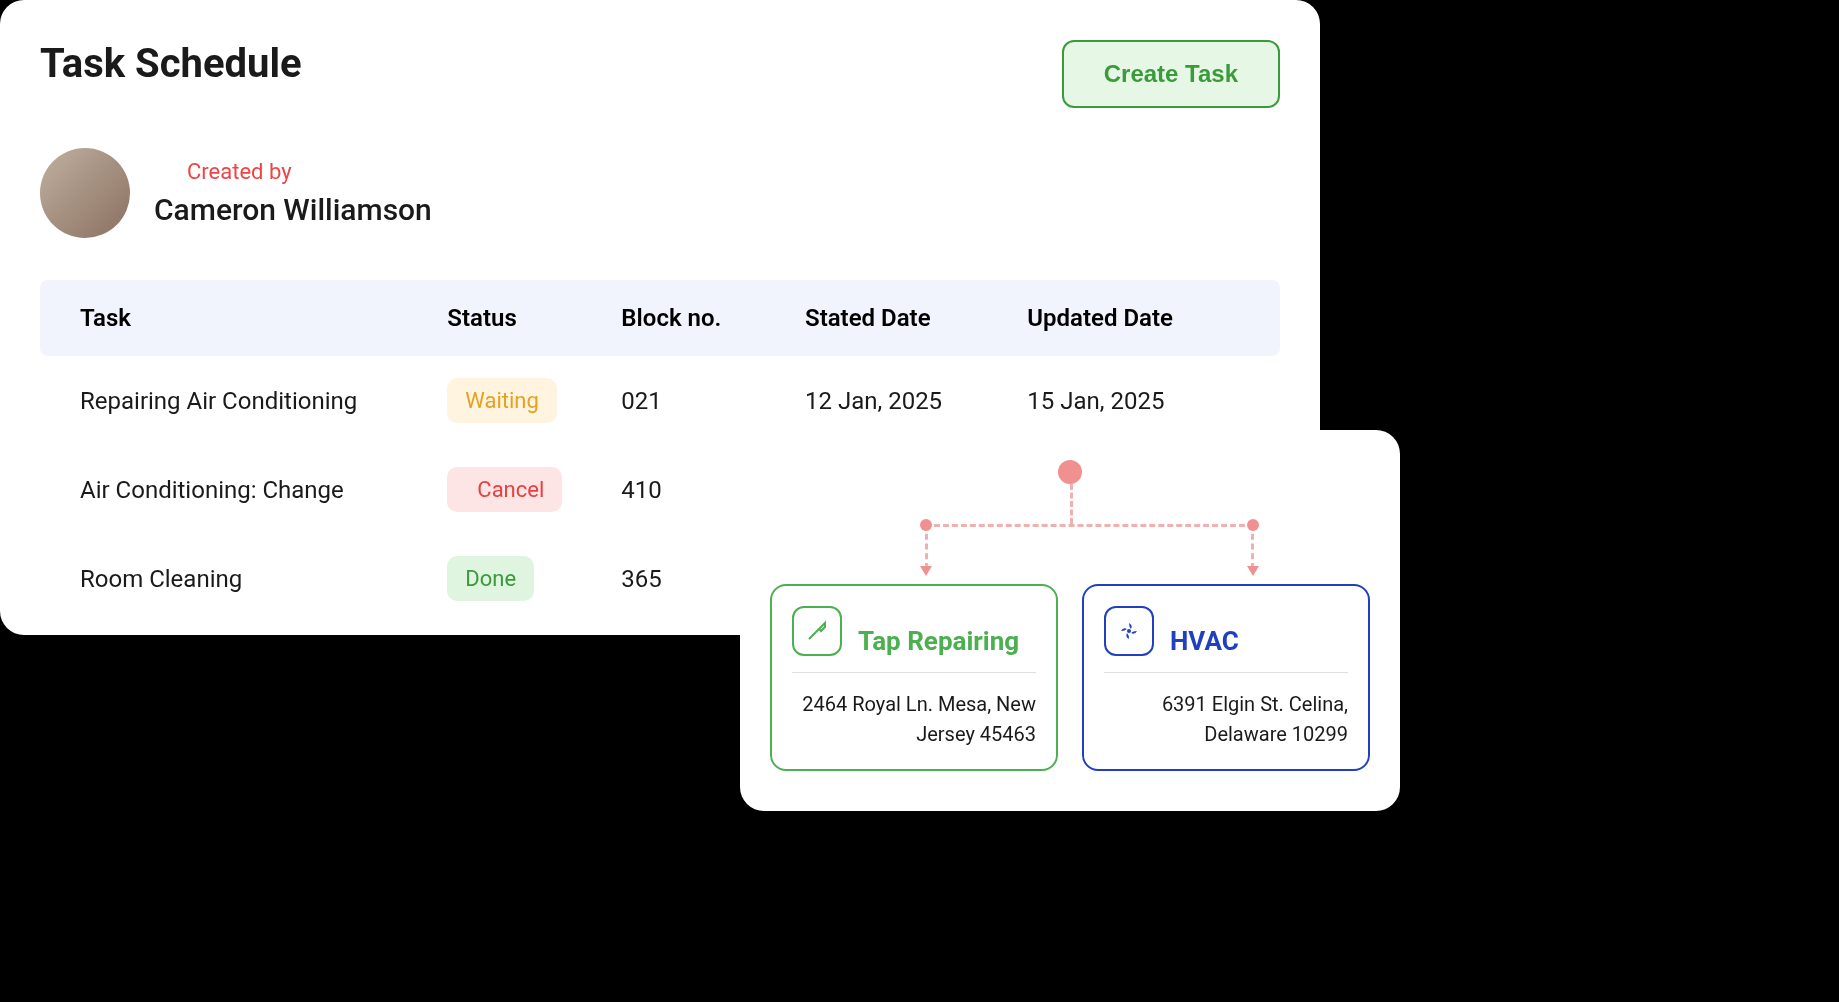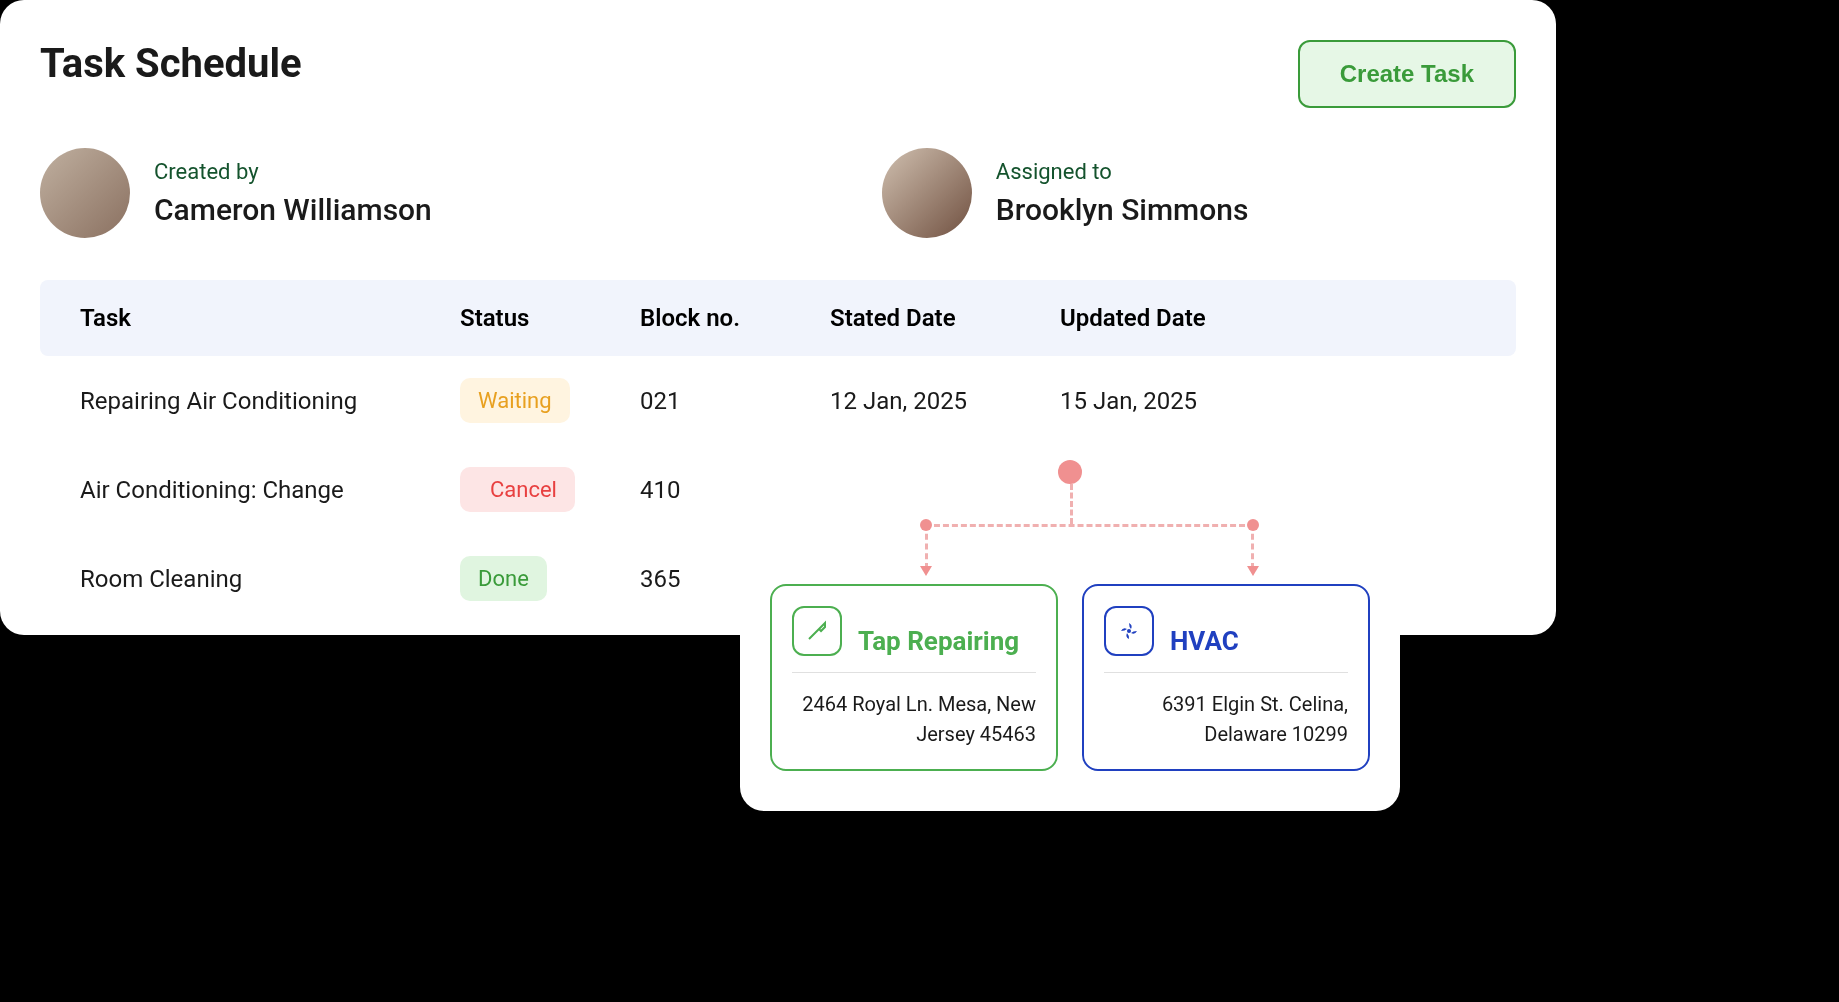--- a/index.html
+++ b/index.html
@@ -7,21 +7,21 @@
       font-family: -apple-system, BlinkMacSystemFont, 'Segoe UI', Roboto, sans-serif;
       background: #000;
       width: 1839px;
       height: 1002px;
       position: relative;
     }
     .main-card {
       position: absolute;
       top: 0;
       left: 0;
-      width: 1556px;
+      width: 1320px;
       height: 635px;
       background: #fff;
       border-radius: 24px;
       padding: 40px;
     }
     .header-row {
       display: flex;
       justify-content: space-between;
       align-items: flex-start;
     }
@@ -58,22 +58,23 @@
       height: 90px;
       border-radius: 50%;
       background: linear-gradient(135deg, #c0b0a0, #8a7060);
       flex-shrink: 0;
     }
     .avatar-2 {
       background: linear-gradient(135deg, #d0c0b0, #705040);
     }
     .person-label {
       font-size: 22px;
-      color: #14532d;
+      color: #ef4444;
       margin-bottom: 8px;
+      margin-left: 33px;
     }
     .person-name {
       font-size: 30px;
       font-weight: 500;
       color: #1a1a1a;
     }
     .table {
       margin-top: 42px;
     }
     .table-header {
@@ -237,27 +238,20 @@
   </div>
 
   <div class="people-row">
     <div class="person">
       <div class="avatar"></div>
       <div>
         <div class="person-label">Created by</div>
         <div class="person-name">Cameron Williamson</div>
       </div>
     </div>
-    <div class="person">
-      <div class="avatar avatar-2"></div>
-      <div>
-        <div class="person-label">Assigned to</div>
-        <div class="person-name">Brooklyn Simmons</div>
-      </div>
-    </div>
   </div>
 
   <div class="table">
     <div class="table-header">
       <div class="col-task">Task</div>
       <div class="col-status">Status</div>
       <div class="col-block">Block no.</div>
       <div class="col-stated">Stated Date</div>
       <div class="col-updated">Updated Date</div>
     </div>

